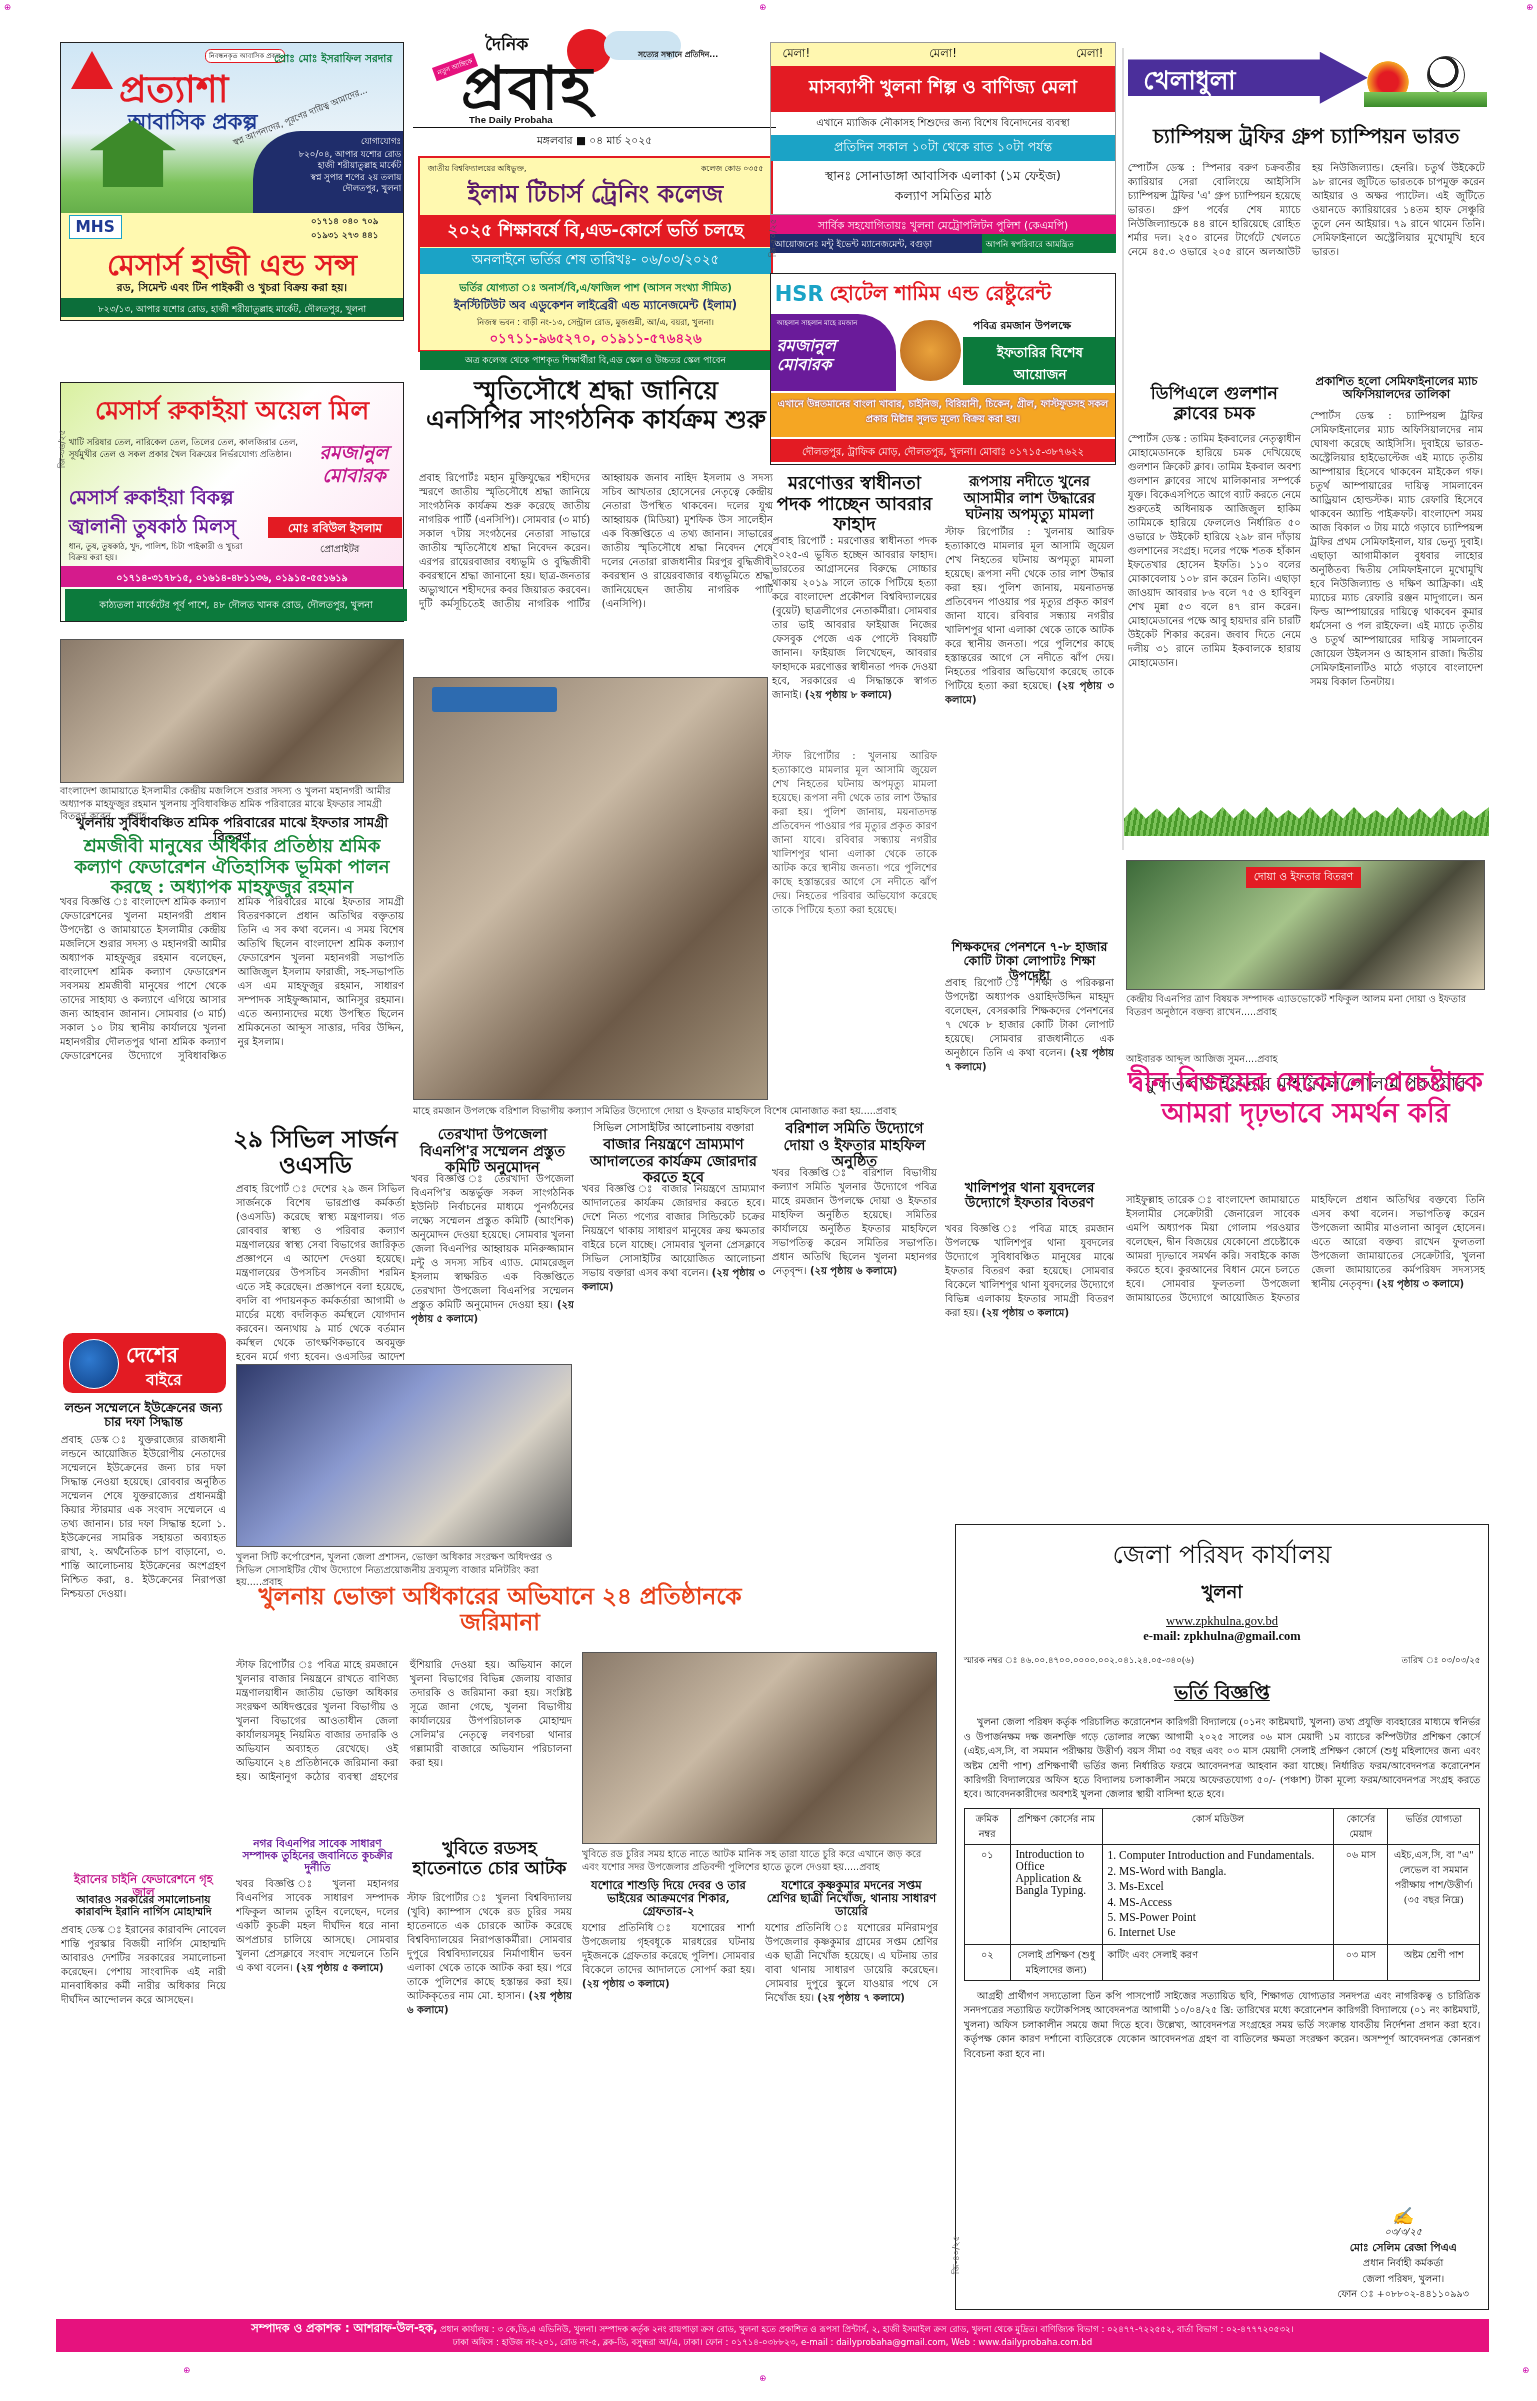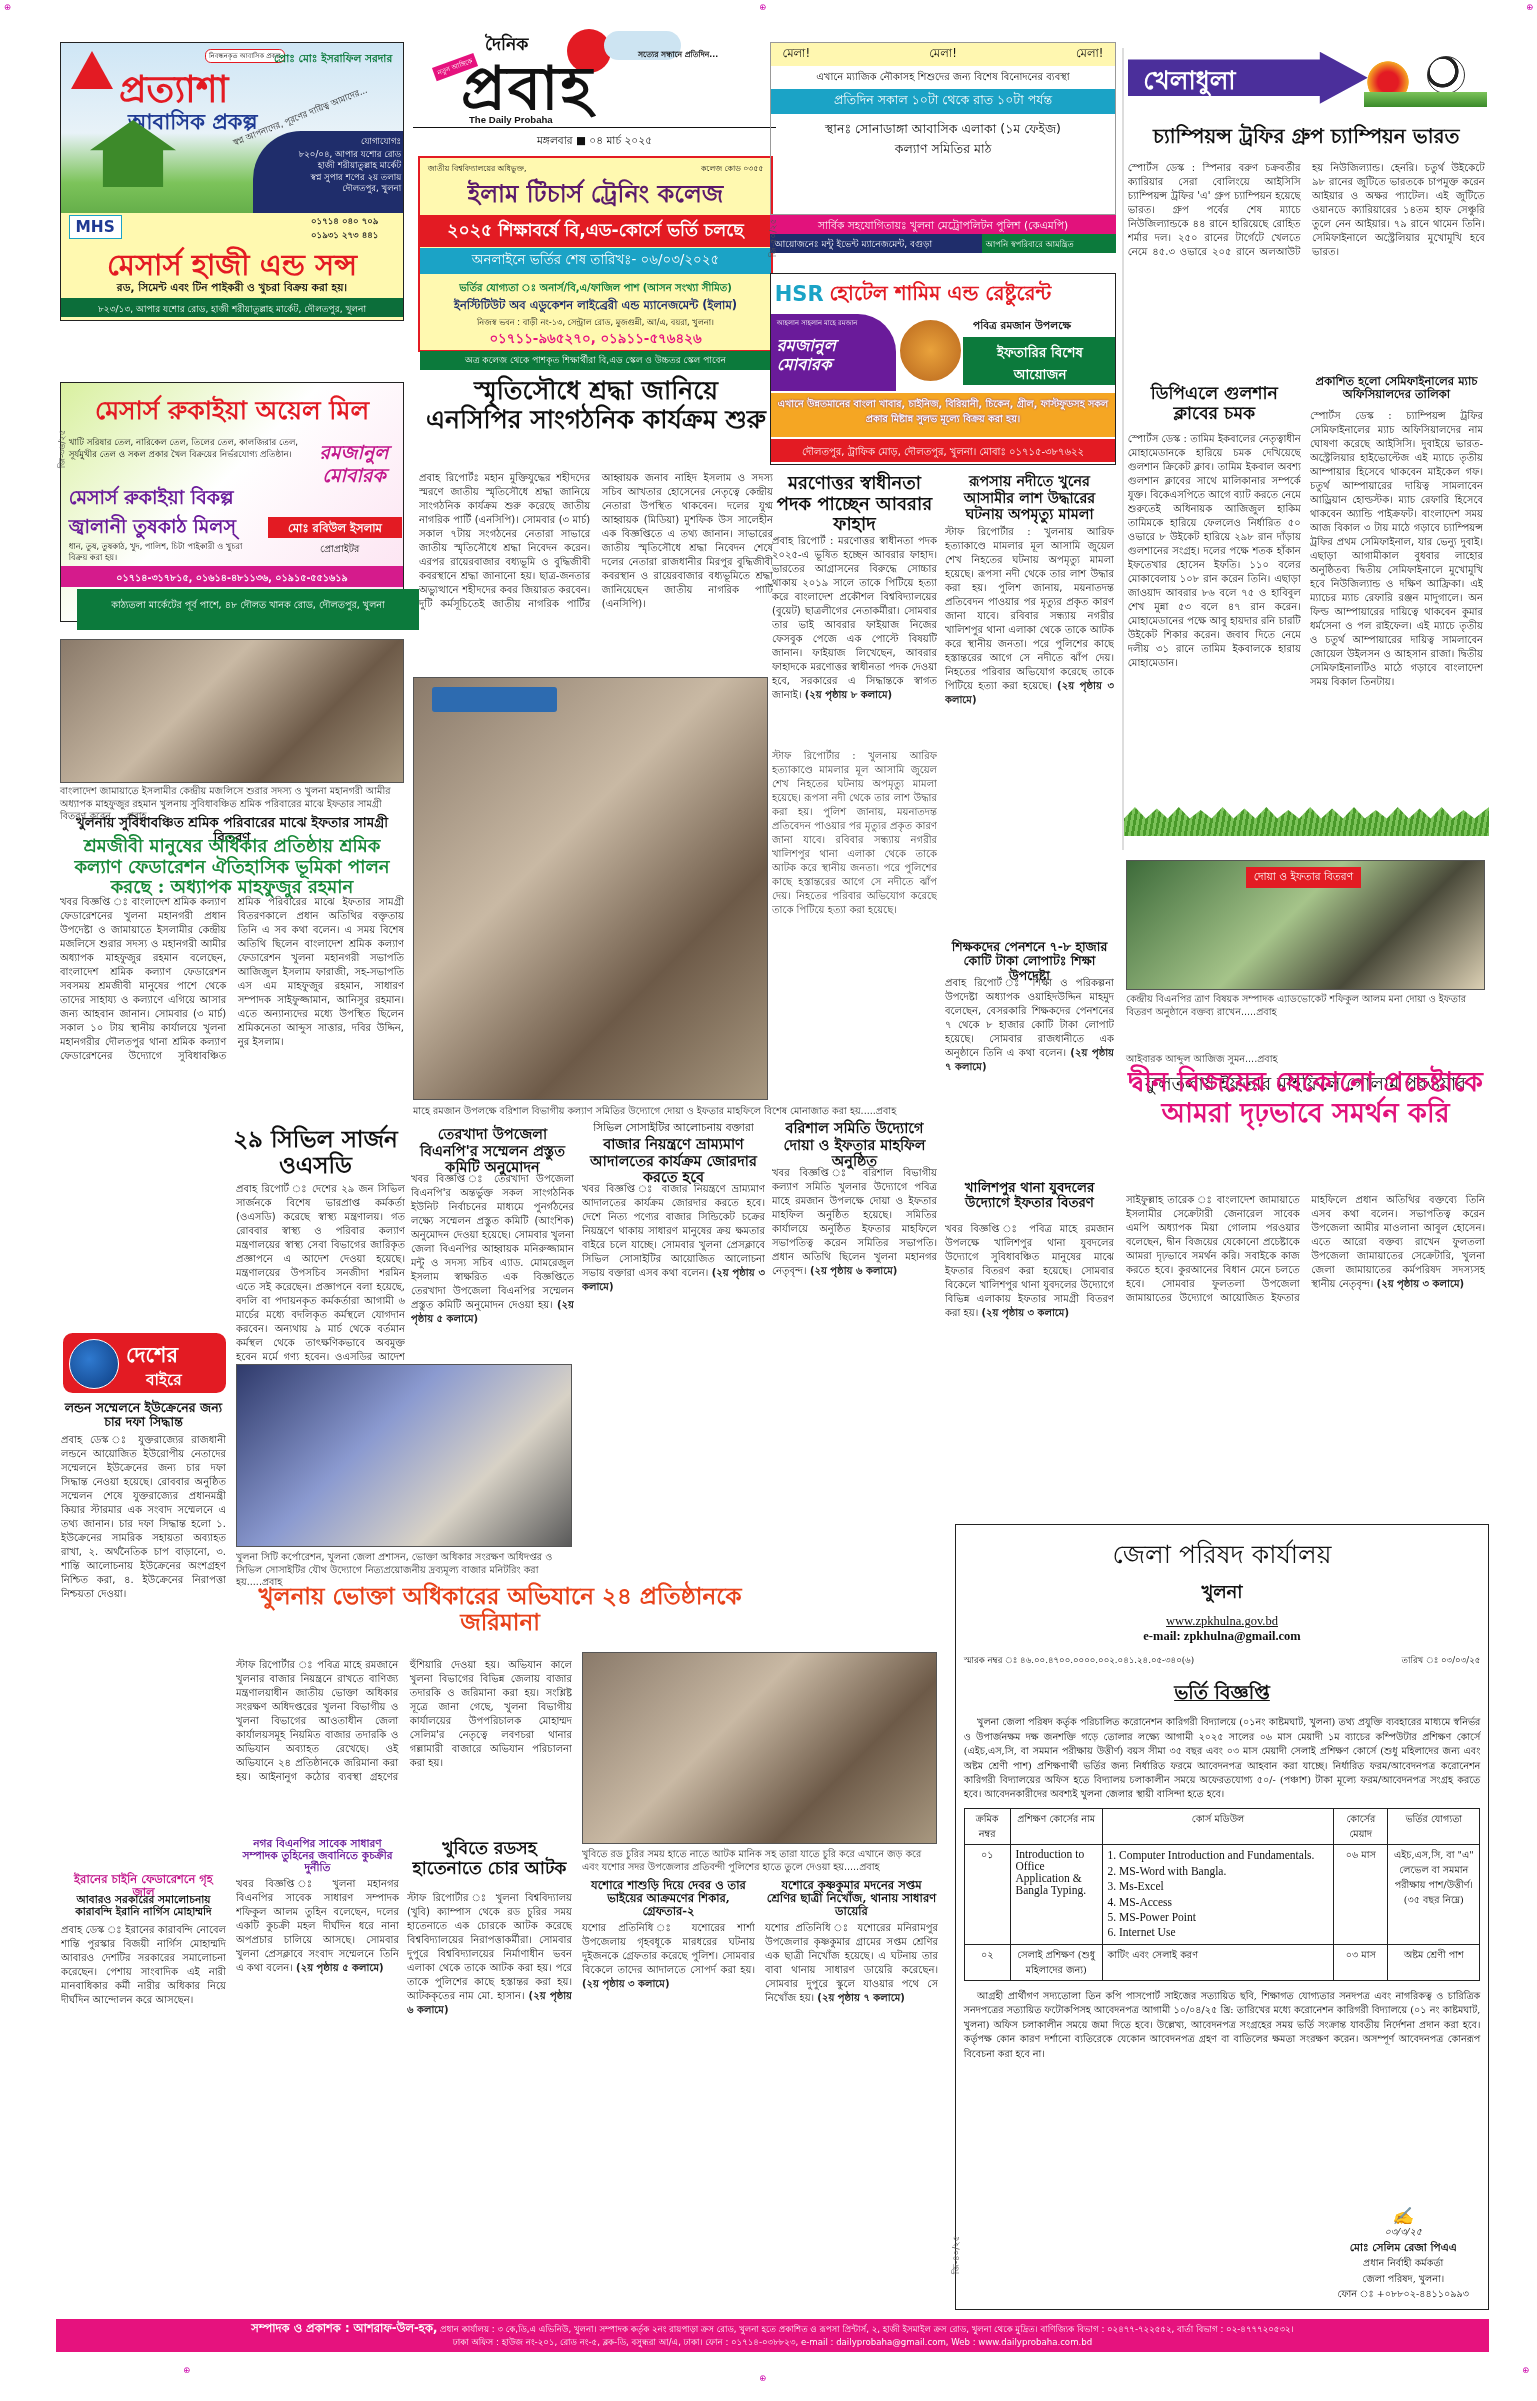--- a/index.html
+++ b/index.html
@@ -59,21 +59,21 @@
 <div class="abs box" style="left:60px;top:382px;width:344px;height:240px;background:linear-gradient(135deg,#d9f0a0 0%,#fff 45%,#fce0f0 100%)">
   <div style="text-align:center;font-size:25px;font-weight:bold;color:#e31b23;padding-top:7.7px;font-family:'DejaVu Serif',serif">মেসার্স রুকাইয়া অয়েল মিল</div>
   <div style="width:231px;font-size:8.6px;line-height:11.5px;margin:3.8px 7.7px">খাটি সরিষার তেল, নারিকেল তেল, তিলের তেল, কালজিরার তেল, সূর্যমুখীর তেল ও সকল প্রকার খৈল বিক্রয়ের নির্ভরযোগ্য প্রতিষ্ঠান।</div>
   <div class="abs" style="left:245px;top:58px;width:96px;font-size:19px;color:#c2188c;font-weight:bold;font-style:italic;text-align:center;line-height:23px">রমজানুল মোবারক</div>
   <div class="abs" style="left:7.7px;top:100px;font-size:19px;color:#6a1b9a;font-weight:bold">মেসার্স রুকাইয়া বিকল্প</div>
   <div class="abs" style="left:7.7px;top:129px;font-size:19px;color:#6a1b9a;font-weight:bold">জ্বালানী তুষকাঠ মিলস্</div>
   <div class="abs" style="left:7.7px;top:158px;width:183px;font-size:8.2px;line-height:10.6px">ধান, তুষ, তুষকাঠ, খুদ, পালিশ, চিটা পাইকারী ও খুচরা বিক্রয় করা হয়।</div>
   <div class="abs" style="left:207px;top:134px;width:134px;height:21px;background:#e31b23;color:#fff;font-size:11.5px;font-weight:bold;padding:2.9px 5.8px;text-align:center">মোঃ রবিউল ইসলাম</div>
   <div class="abs" style="left:259px;top:159px;font-size:9.6px">প্রোপ্রাইটর</div>
   <div class="abs" style="left:0;top:183px;width:100%;height:21px;background:#d51b8c;color:#fff;font-size:9.6px;font-weight:bold;text-align:center;padding-top:4.8px">০১৭১৪-৩১৭৮১৫, ০১৬১৪-৪৮১১৩৬, ০১৯১৫-৫৫১৬১৯</div>
-  <div class="abs" style="left:16px;top:206px;width:100%;height:41px;background:#0c7a3c;color:#fff;font-size:9.6px;text-align:center;padding-top:8.6px">কাঠ্যতলা মার্কেটের পূর্ব পাশে, ৪৮ দৌলত খানক রোড, দৌলতপুর, খুলনা</div>
+  <div class="abs" style="left:4px;top:206px;width:100%;height:32px;background:#0c7a3c;color:#fff;font-size:9.6px;text-align:center;padding-top:8.6px">কাঠ্যতলা মার্কেটের পূর্ব পাশে, ৪৮ দৌলত খানক রোড, দৌলতপুর, খুলনা</div>
 </div>
 <div class="abs reg" style="left:44px;top:442px;transform:rotate(-90deg)">জি-৩৬/২৫</div>
 
 <div class="abs" style="left:423px;top:29px;width:327px;height:106px">
   <div class="abs" style="left:9.6px;top:31px;font-size:6.7px;background:#e6127e;color:#fff;padding:1px 3.8px;transform:rotate(-20deg)">নতুন আঙ্গিকে</div>
   <div class="abs" style="left:62px;top:1.9px;font-size:17.3px;font-weight:bold">দৈনিক</div>
   <div class="abs" style="left:144px;top:0;width:44px;height:44px;border-radius:50%;background:#e31b23"></div>
   <div class="abs" style="left:181px;top:1.9px;width:77px;height:29px;border-radius:29px;background:#cde4f2"></div>
   <div class="abs" style="left:215px;top:19px;font-size:7.7px;font-weight:bold">সত্যের সন্ধানে প্রতিদিন...</div>
   <div class="abs" style="left:38px;top:13.4px;font-size:60px;font-weight:bold;font-family:'DejaVu Serif',serif;letter-spacing:1.9px">প্রবাহ</div>
@@ -99,20 +99,21 @@
 
 <div class="abs headline" style="left:423px;top:377px;width:346px;font-size:25px">স্মৃতিসৌধে শ্রদ্ধা জানিয়ে এনসিপির সাংগঠনিক কার্যক্রম শুরু</div>
 <div class="abs col-text" style="left:419px;top:471px;width:354px;height:202px;column-count:2;overflow:hidden">প্রবাহ রিপোর্টঃ মহান মুক্তিযুদ্ধের শহীদদের স্মরণে জাতীয় স্মৃতিসৌধে শ্রদ্ধা জানিয়ে সাংগঠনিক কার্যক্রম শুরু করেছে জাতীয় নাগরিক পার্টি (এনসিপি)। সোমবার (৩ মার্চ) সকাল ৭টায় সংগঠনের নেতারা সাভারে জাতীয় স্মৃতিসৌধে শ্রদ্ধা নিবেদন করেন। এরপর রায়েরবাজার বধ্যভূমি ও বুদ্ধিজীবী কবরস্থানে শ্রদ্ধা জানানো হয়। ছাত্র-জনতার অভ্যুত্থানে শহীদদের কবর জিয়ারত করবেন। দুটি কর্মসূচিতেই জাতীয় নাগরিক পার্টির আহ্বায়ক জনাব নাহিদ ইসলাম ও সদস্য সচিব আখতার হোসেনের নেতৃত্বে কেন্দ্রীয় নেতারা উপস্থিত থাকবেন। দলের যুগ্ম আহ্বায়ক (মিডিয়া) মুশফিক উস সালেহীন এক বিজ্ঞপ্তিতে এ তথ্য জানান। সাভারের জাতীয় স্মৃতিসৌধে শ্রদ্ধা নিবেদন শেষে দলের নেতারা রাজধানীর মিরপুর বুদ্ধিজীবী কবরস্থান ও রায়েরবাজার বধ্যভূমিতে শ্রদ্ধা জানিয়েছেন জাতীয় নাগরিক পার্টি (এনসিপি)।</div>
 
 <div class="abs" style="left:770px;top:42px;width:346px;height:173px;border:1px solid #999">
   <div style="background:#fff7b0;display:flex;justify-content:space-between;padding:1.9px 11.5px;font-size:11.5px">
     <span>মেলা!</span>
     <span>মেলা!</span>
     <span>মেলা!</span>
   </div>
+  <div style="background:#e31b23;color:#fff;text-align:center;font-size:18px;font-weight:bold;padding:7.7px 0">মাসব্যাপী খুলনা শিল্প ও বাণিজ্য মেলা</div>
   <div style="text-align:center;font-size:10px;padding:2.9px 0">এখানে ম্যাজিক নৌকাসহ শিশুদের জন্য বিশেষ বিনোদনের ব্যবস্থা</div>
   <div style="background:#1ba3c6;color:#fff;text-align:center;font-size:12.5px;padding:2.9px 0">প্রতিদিন সকাল ১০টা থেকে রাত ১০টা পর্যন্ত</div>
   <div style="text-align:center;font-size:12.5px;margin-top:5.8px">স্থানঃ সোনাডাঙ্গা আবাসিক এলাকা (১ম ফেইজ)</div>
   <div style="text-align:center;font-size:12.5px">কল্যাণ সমিতির মাঠ</div>
 </div>
 <div class="abs" style="left:770px;top:215px;width:346px;height:19px;background:#e2127c;color:#fff;text-align:center;font-size:10.6px;padding-top:2.9px">সার্বিক সহযোগিতায়ঃ খুলনা মেট্রোপলিটন পুলিশ (কেএমপি)</div>
 <div class="abs" style="left:770px;top:234px;width:346px;height:19px;display:flex">
   <div style="flex:1.6;background:#1f2d6b;color:#fff;font-size:9px;padding:2.9px 4.8px">আয়োজনেঃ মন্টু ইভেন্ট ম্যানেজমেন্ট, বগুড়া</div>
   <div style="flex:1;background:#0c7a3c;color:#fff;font-size:8.2px;padding:3.8px 3.8px">আপনি স্বপরিবারে আমন্ত্রিত</div>
 </div>

